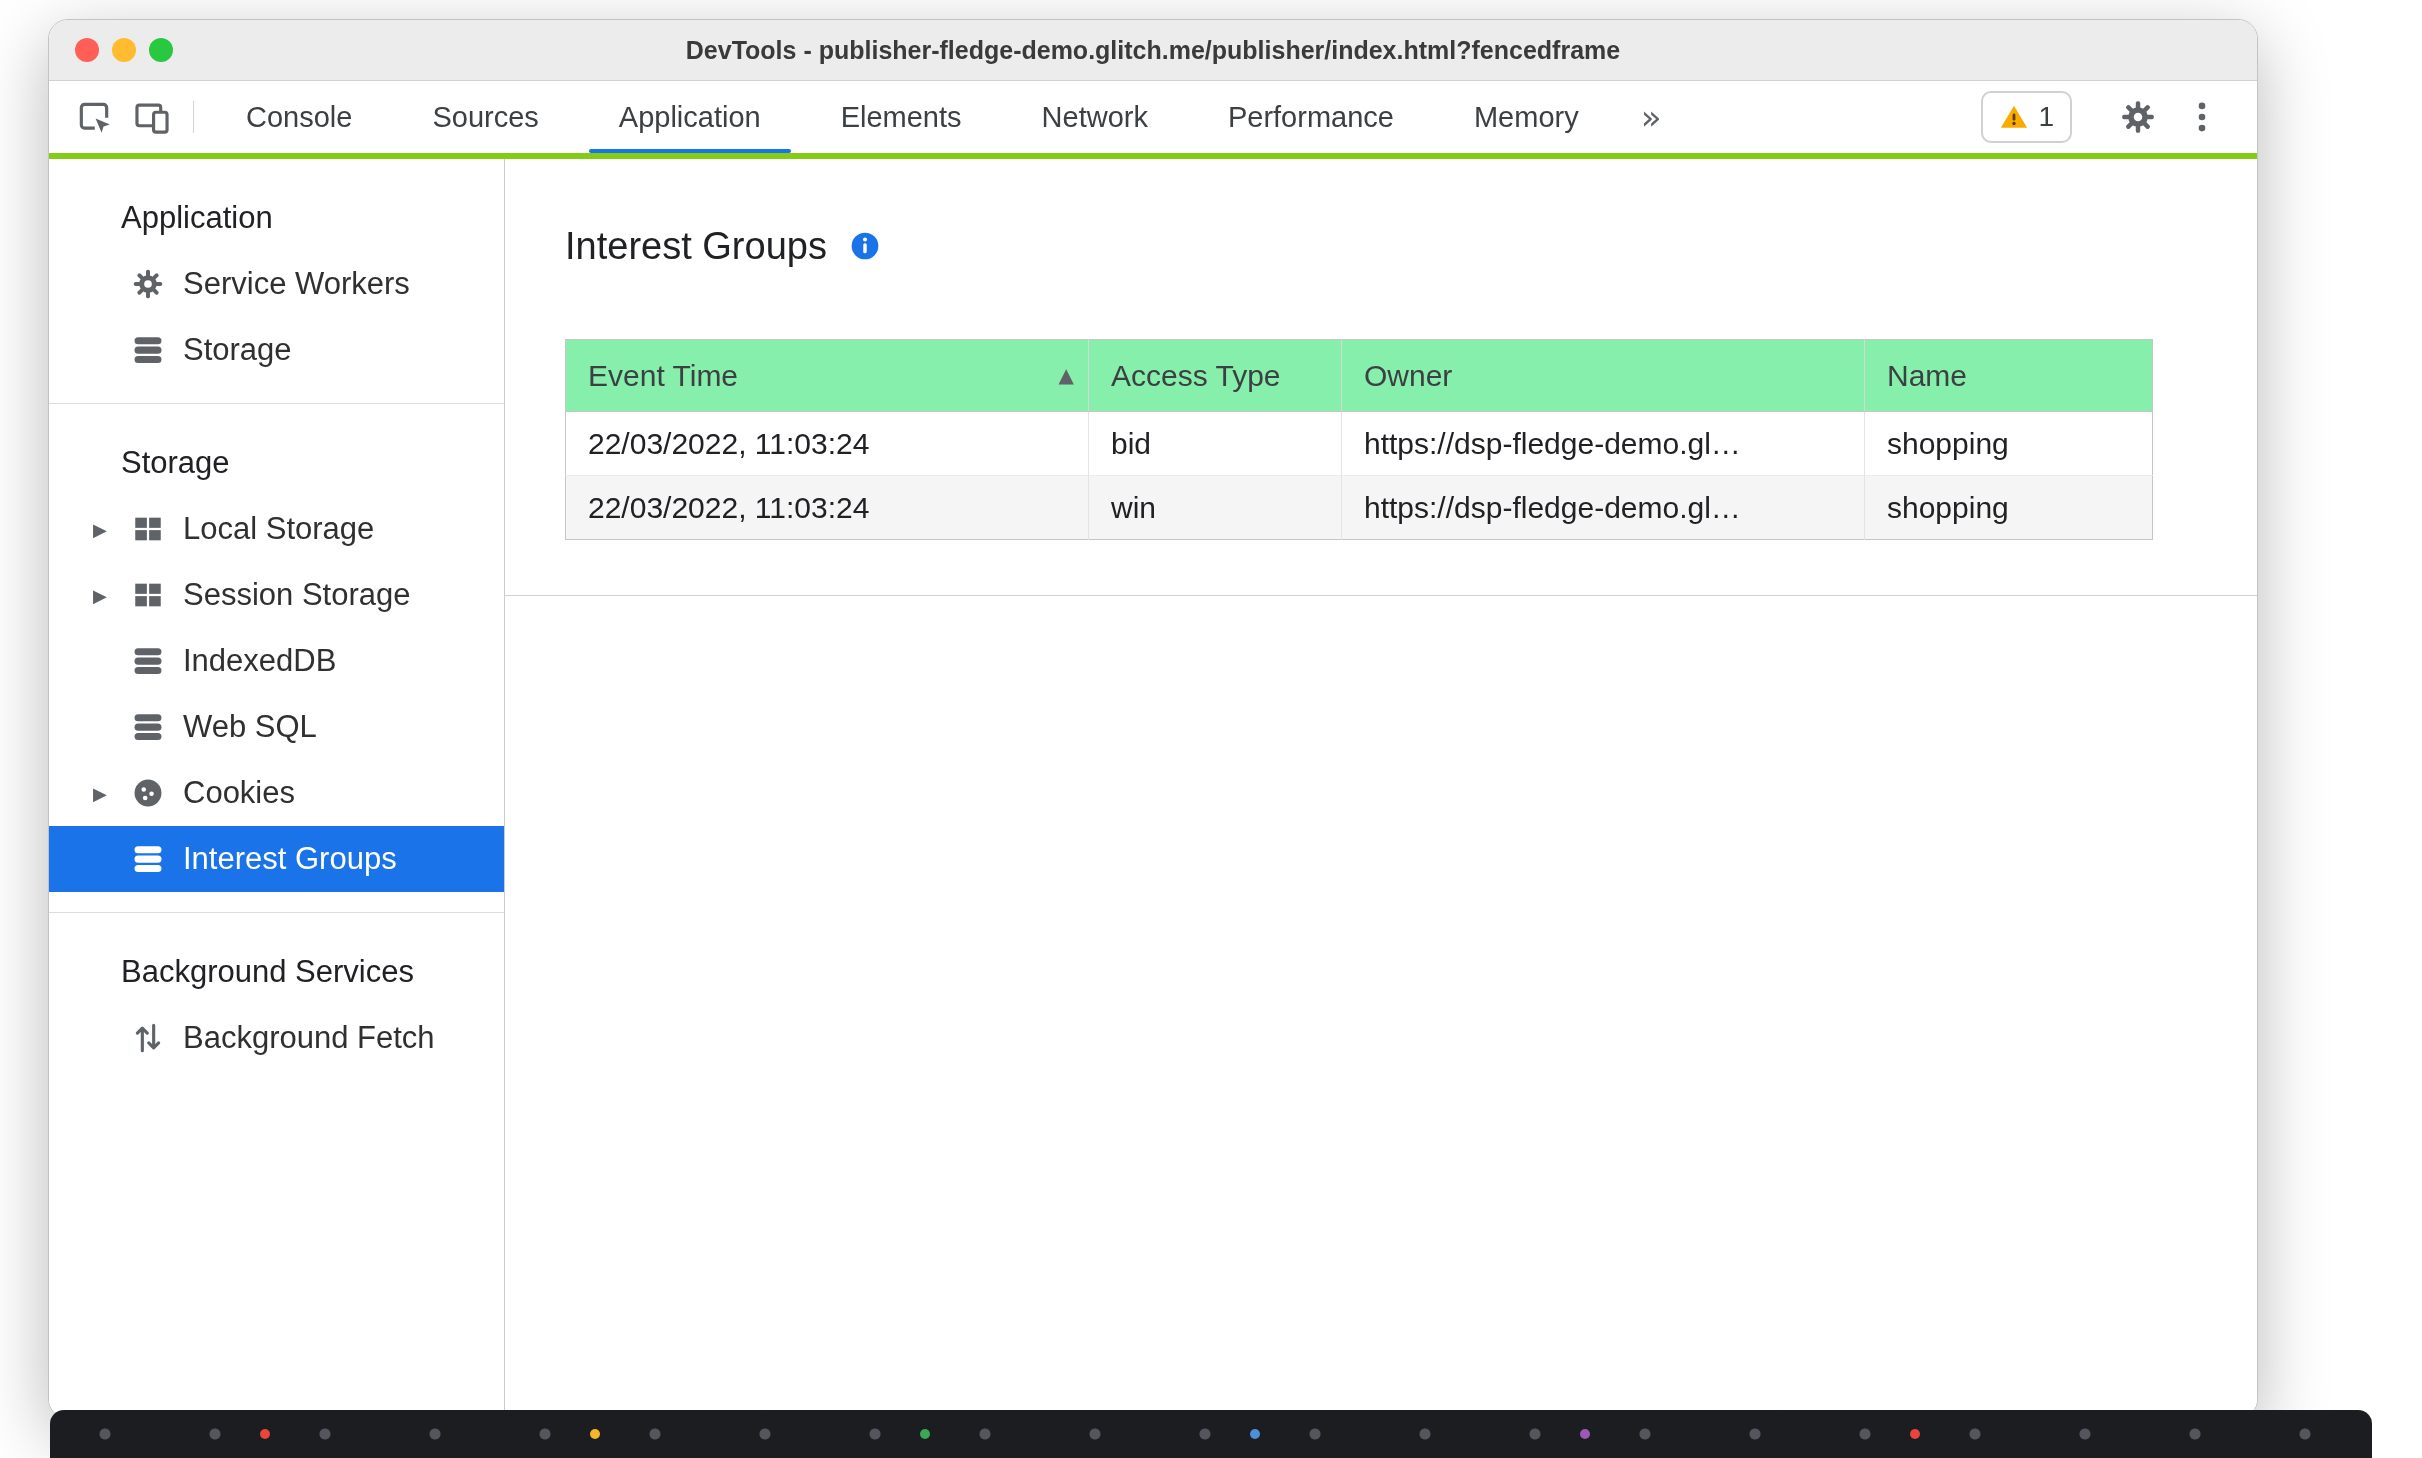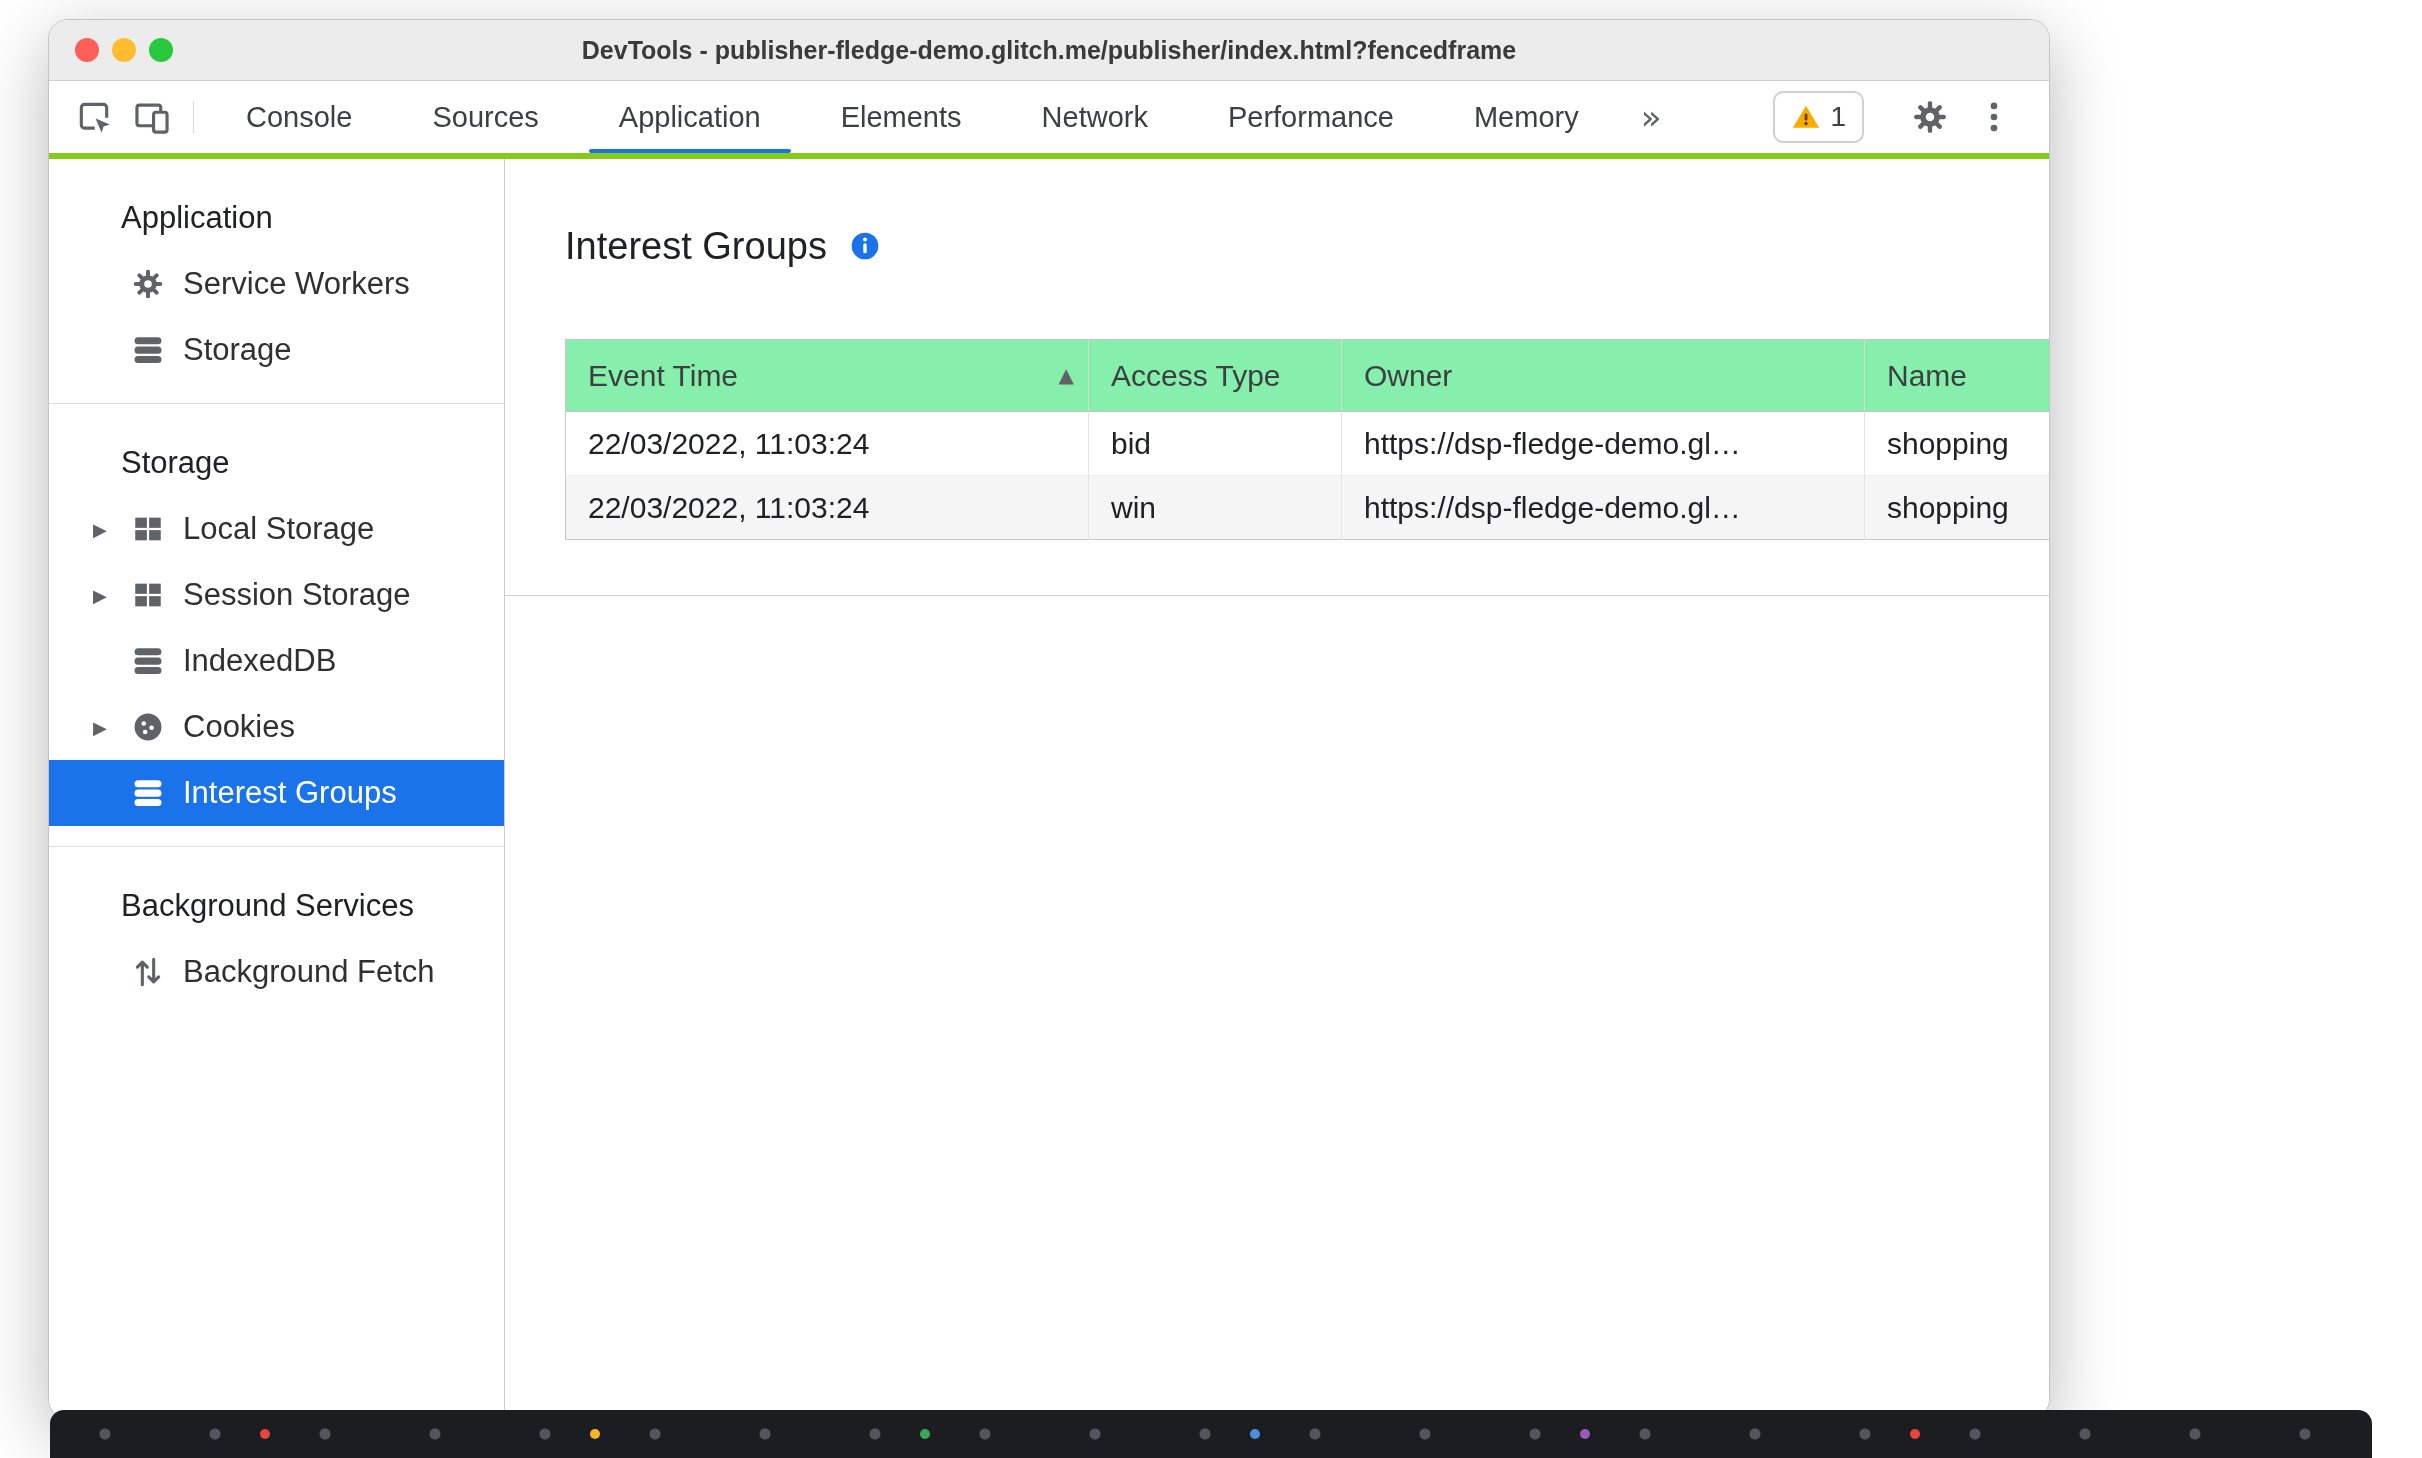--- a/index.html
+++ b/index.html
@@ -1,20 +1,20 @@
 <!DOCTYPE html>
 <html><head>
 <meta charset="utf-8">
 <style>
   * { box-sizing: border-box; margin: 0; padding: 0; }
   html,body { width: 2422px; height: 1458px; background:#ffffff; overflow:hidden;
     font-family:"Liberation Sans","DejaVu Sans",sans-serif; }
 
   
-  .window { position:absolute; left:48px; top:19px; width:2002px; height:1400px;
+  .window { position:absolute; left:48px; top:19px; width:2210px; height:1400px;
     background:#fff; border:1px solid #c3c3c3; border-radius:20px;
     box-shadow:0 20px 70px rgba(0,0,0,.28); overflow:hidden;
     display:flex; flex-direction:column; }
 
   
   .titlebar { height:61px; flex:0 0 61px; background:#ececec;
     border-bottom:1px solid #d0d0d0; position:relative; display:flex; align-items:center; }
   .lights { position:absolute; left:26px; top:0; bottom:0; display:flex; align-items:center; gap:13px; }
   .light { width:24px; height:24px; border-radius:50%; }
   .light.red { background:#ff5f57; }
@@ -270,20 +270,27 @@
                 <use href="#i-grid"></use>
               </svg>
             <span class="slbl">Session Storage</span>
           </div>
           <div class="side-item">
             <span class="sx"></span>
             <svg class="sicon">
                 <use href="#i-db"></use>
               </svg>
             <span class="slbl">IndexedDB</span>
+          </div>
+          <div class="side-item">
+            <span class="sx"></span>
+            <svg class="sicon">
+                <use href="#i-db"></use>
+              </svg>
+            <span class="slbl">Web SQL</span>
           </div>
           <div class="side-item">
             <span class="sx">▶</span>
             <svg class="sicon">
                 <use href="#i-cookie"></use>
               </svg>
             <span class="slbl">Cookies</span>
           </div>
           <div class="side-item selected">
             <span class="sx"></span>

